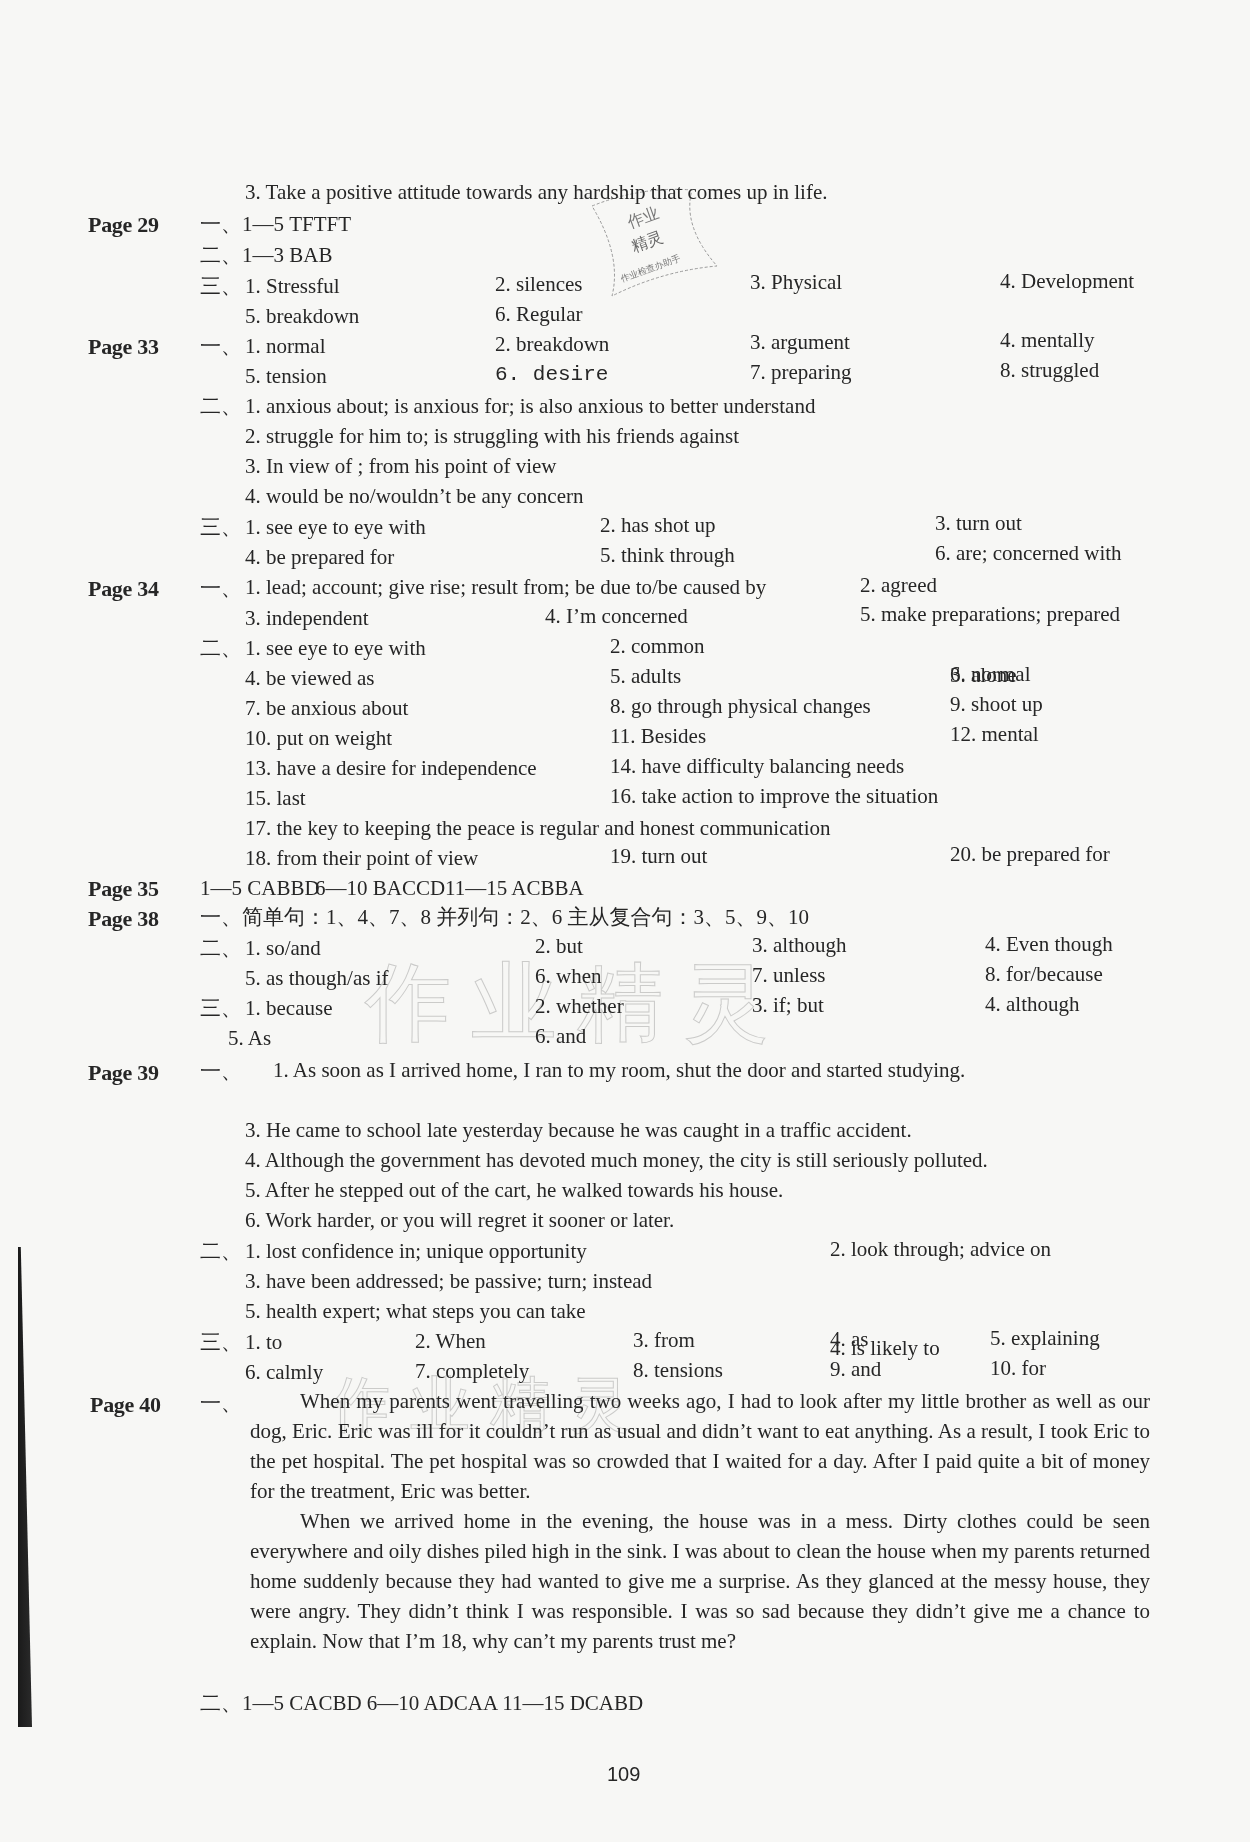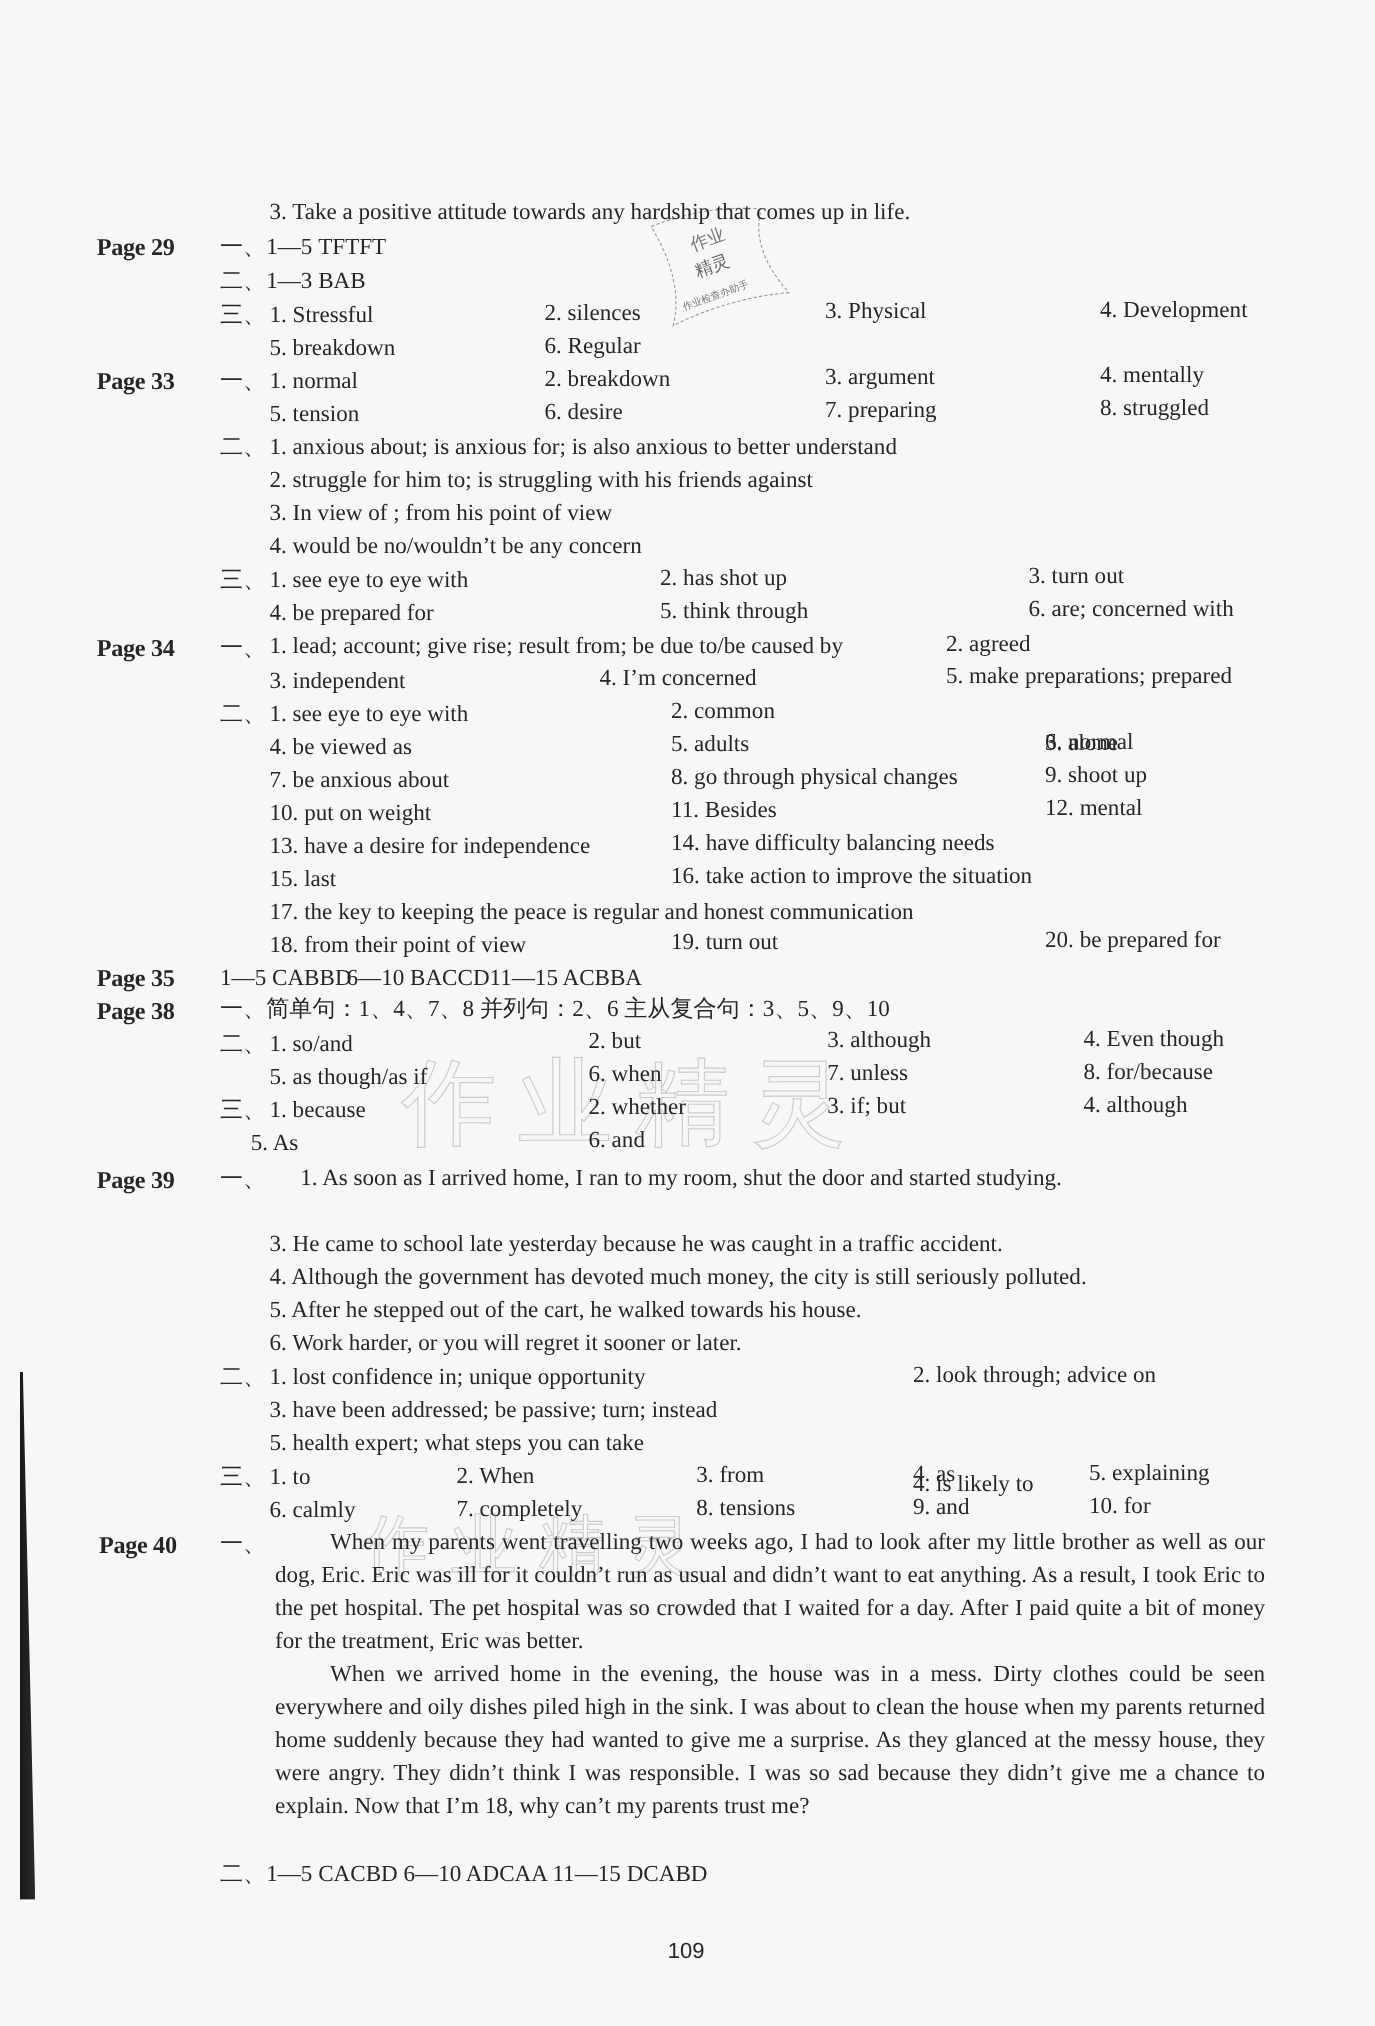--- a/index.html
+++ b/index.html
@@ -54,21 +54,21 @@
   <div class="t" style="left:245px; top:306px;">5. breakdown</div>
   <div class="t" style="left:495px; top:304px;">6. Regular</div>
 
   <div class="t lbl" style="left:88px; top:336px;">Page 33</div>
   <div class="t" style="left:200px; top:336px;">一、</div>
   <div class="t" style="left:245px; top:336px;">1. normal</div>
   <div class="t" style="left:495px; top:334px;">2. breakdown</div>
   <div class="t" style="left:750px; top:332px;">3. argument</div>
   <div class="t" style="left:1000px; top:330px;">4. mentally</div>
   <div class="t" style="left:245px; top:366px;">5. tension</div>
-  <div class="t" style="left:495px; top:364px;">6. desire</div>
+  <div class="t" style="left:495px; top:364px;font-family:Liberation Mono, monospace;">6. desire</div>
   <div class="t" style="left:750px; top:362px;">7. preparing</div>
   <div class="t" style="left:1000px; top:360px;">8. struggled</div>
 
   <div class="t" style="left:200px; top:396px;">二、</div>
   <div class="t" style="left:245px; top:396px;">1. anxious about; is anxious for; is also anxious to better understand</div>
   <div class="t" style="left:245px; top:426px;">2. struggle for him to; is struggling with his friends against</div>
   <div class="t" style="left:245px; top:456px;">3. In view of ; from his point of view</div>
   <div class="t" style="left:245px; top:486px;">4. would be no/wouldn’t be any concern</div>
 
   <div class="t" style="left:200px; top:517px;">三、</div>

